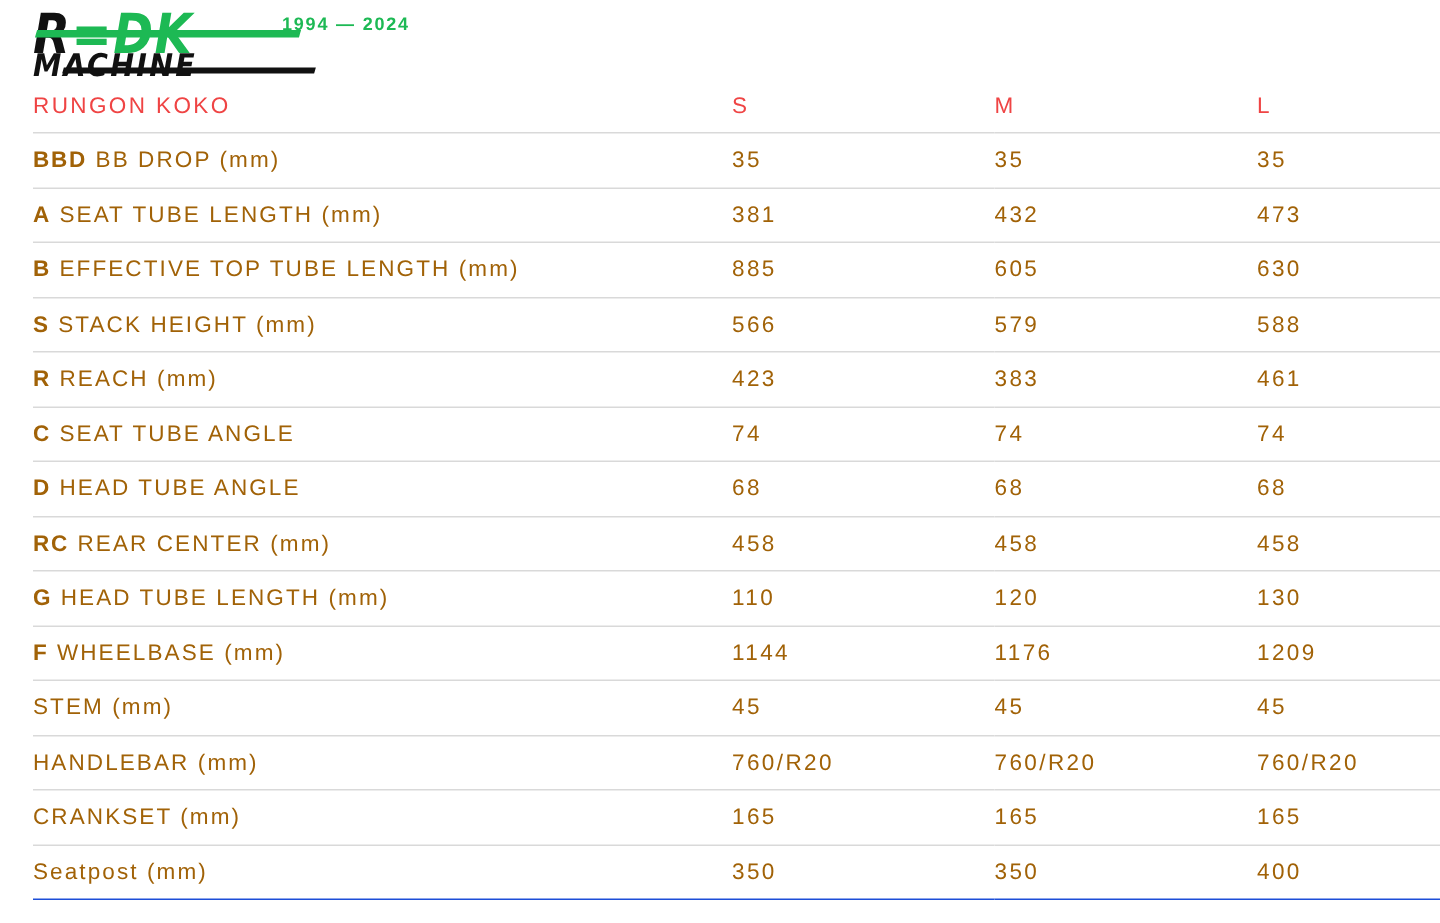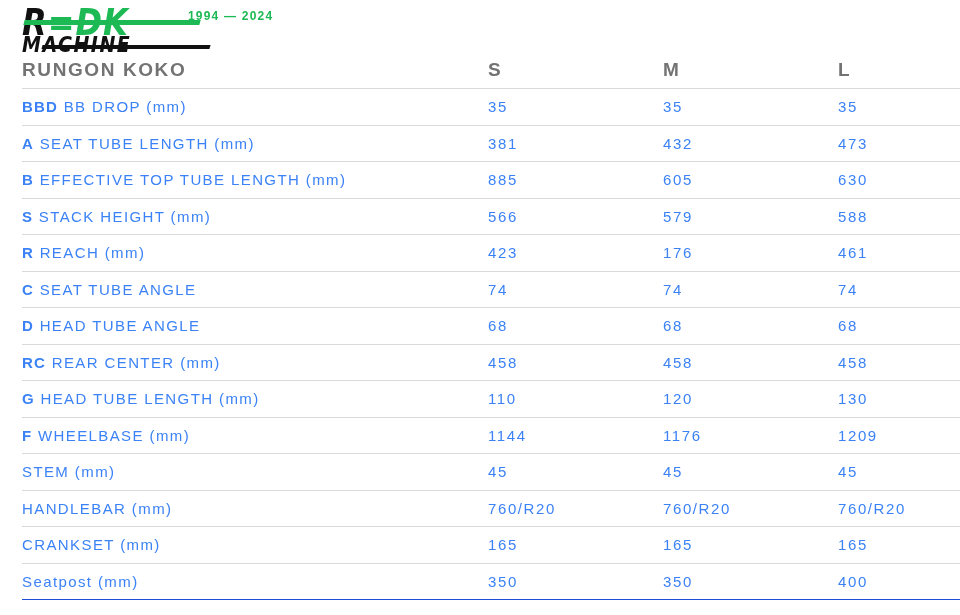--- a/index.html
+++ b/index.html
@@ -100,36 +100,36 @@
   table.geo th, table.geo td {
     text-align: left;
     border-bottom: 1px solid #d9d9d9;
     padding: 0;
     height: 36.5px;
     vertical-align: middle;
     white-space: nowrap;
   }
 
   thead th {
-    font-size: 19px;
-    font-weight: 700;
+    font-size: 15px;
+    font-weight: 400;
     letter-spacing: 1.6px;
-    color: #737373;
+    color: #ef4444;
     height: 40px;
     border-bottom: 1px solid #d9d9d9;
   }
   thead th.model {
     letter-spacing: 1.8px;
   }
 
   tbody td {
     font-size: 15px;
     font-weight: 400;
     letter-spacing: 1.5px;
-    color: #3b82f6;
+    color: #a16207;
   }
   tbody td.label {
     letter-spacing: 1.4px;
   }
   tbody td.label .code {
     font-weight: 700;
     letter-spacing: 1.2px;
   }
   tbody td.label .txt {
     font-weight: 400;
@@ -194,21 +194,21 @@
       </tr>
       <tr>
         <td class="label"><span class="code">S</span> <span class="txt">STACK HEIGHT (mm)</span></td>
         <td class="val">566</td>
         <td class="val">579</td>
         <td class="val">588</td>
       </tr>
       <tr>
         <td class="label"><span class="code">R</span> <span class="txt">REACH (mm)</span></td>
         <td class="val">423</td>
-        <td class="val">176</td>
+        <td class="val">383</td>
         <td class="val">461</td>
       </tr>
       <tr>
         <td class="label"><span class="code">C</span> <span class="txt">SEAT TUBE ANGLE</span></td>
         <td class="val">74</td>
         <td class="val">74</td>
         <td class="val">74</td>
       </tr>
       <tr>
         <td class="label"><span class="code">D</span> <span class="txt">HEAD TUBE ANGLE</span></td>

